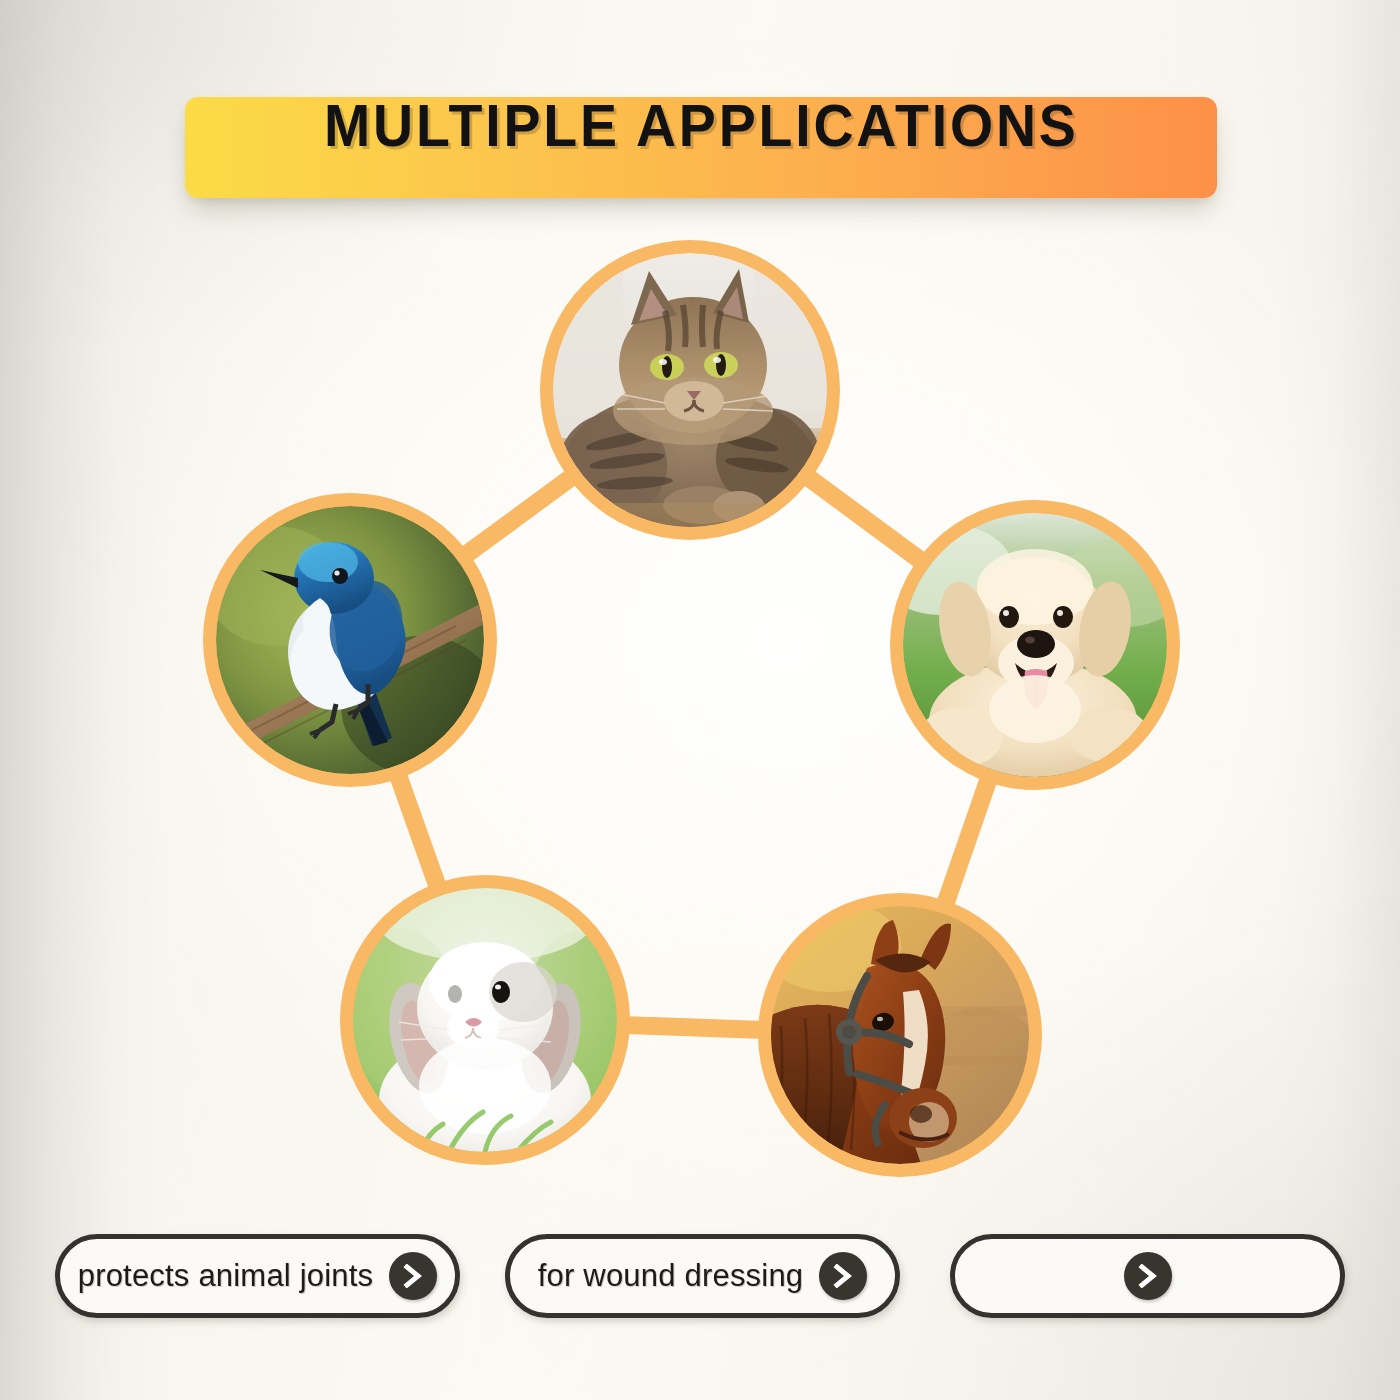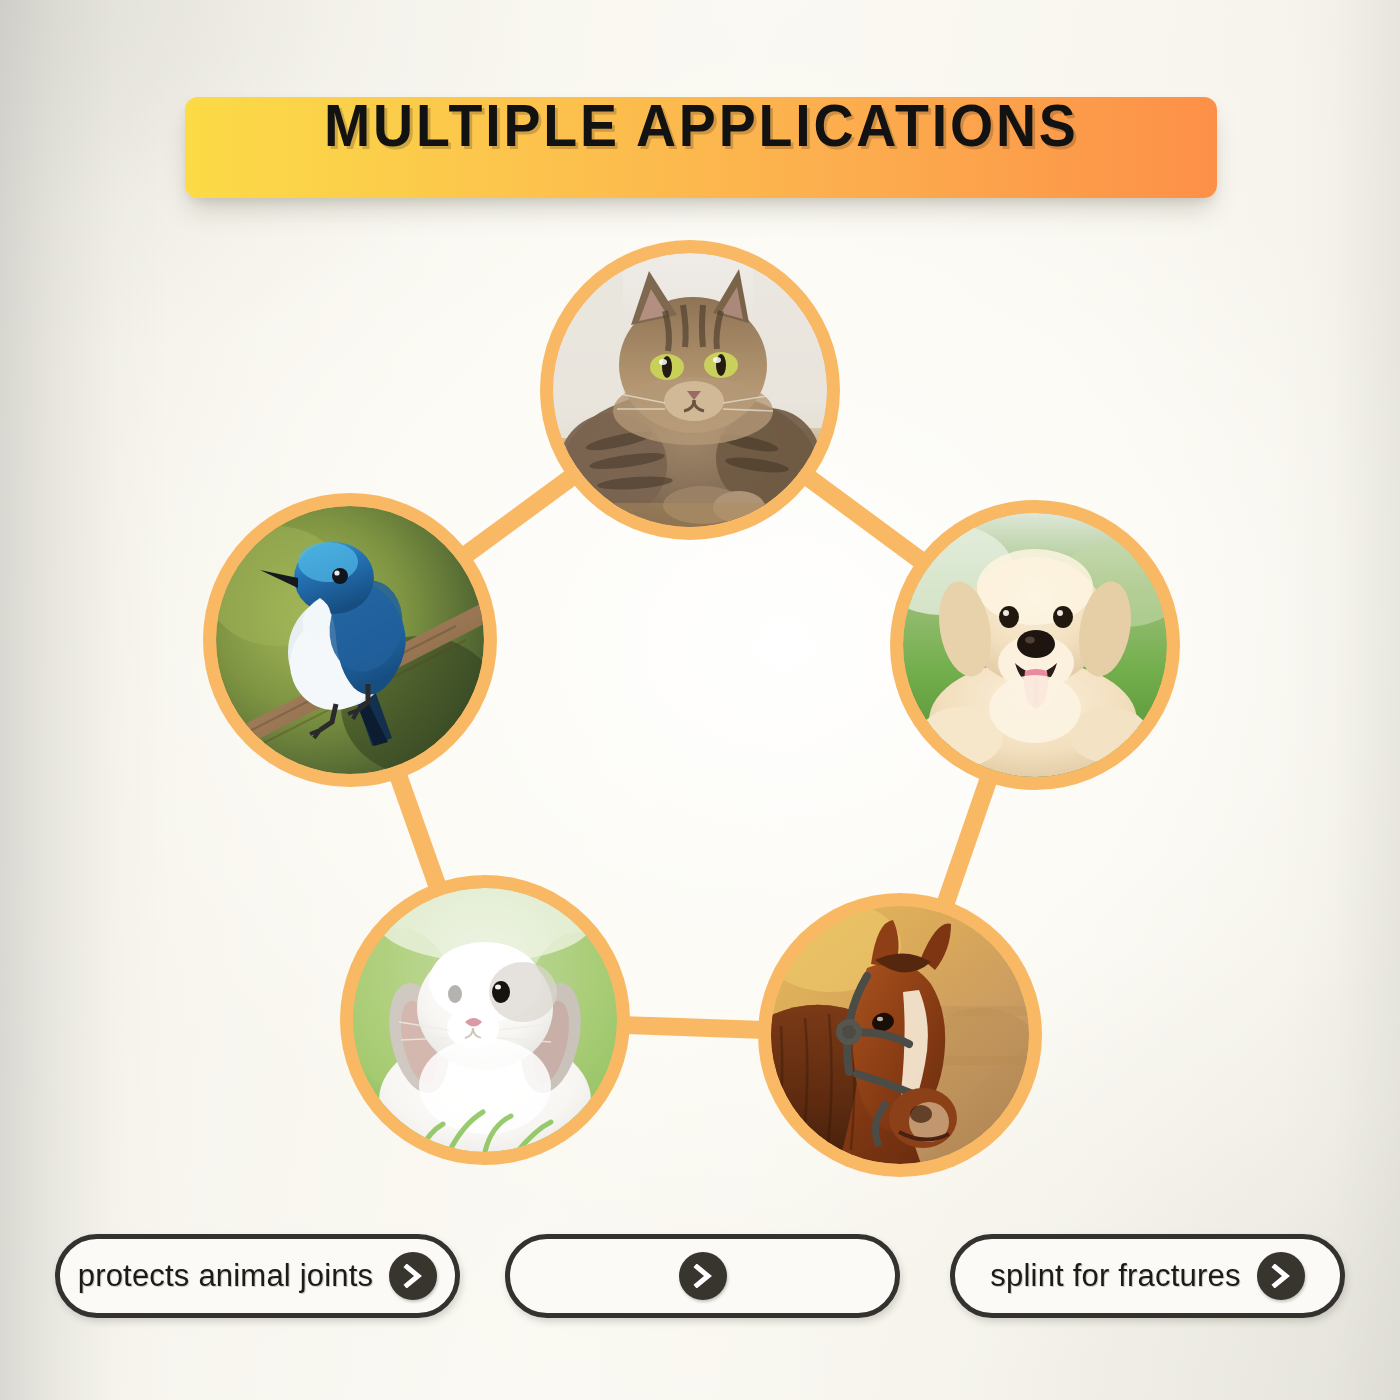--- a/index.html
+++ b/index.html
@@ -542,29 +542,29 @@
   <div class="pill" style="left:55px; top:1234px; width:405px;">
     <span class="pill-label">protects animal joints</span>
     <span class="pill-arrow">
       <svg width="22" height="24" viewBox="0 0 22 24">
         <path d="M 5 3 L 16 12 L 5 21" fill="none" stroke="#FFFFFF" stroke-width="5" stroke-linecap="square" stroke-linejoin="miter"></path>
       </svg>
     </span>
   </div>
 
   <div class="pill" style="left:505px; top:1234px; width:395px;">
+    <span class="pill-label">for wound dressing</span>
     <span class="pill-arrow">
       <svg width="22" height="24" viewBox="0 0 22 24">
         <path d="M 5 3 L 16 12 L 5 21" fill="none" stroke="#FFFFFF" stroke-width="5" stroke-linecap="square" stroke-linejoin="miter"></path>
       </svg>
     </span>
   </div>
 
   <div class="pill" style="left:950px; top:1234px; width:395px;">
-    <span class="pill-label">splint for fractures</span>
     <span class="pill-arrow">
       <svg width="22" height="24" viewBox="0 0 22 24">
         <path d="M 5 3 L 16 12 L 5 21" fill="none" stroke="#FFFFFF" stroke-width="5" stroke-linecap="square" stroke-linejoin="miter"></path>
       </svg>
     </span>
   </div>
 
 </div>
 
 </body></html>

